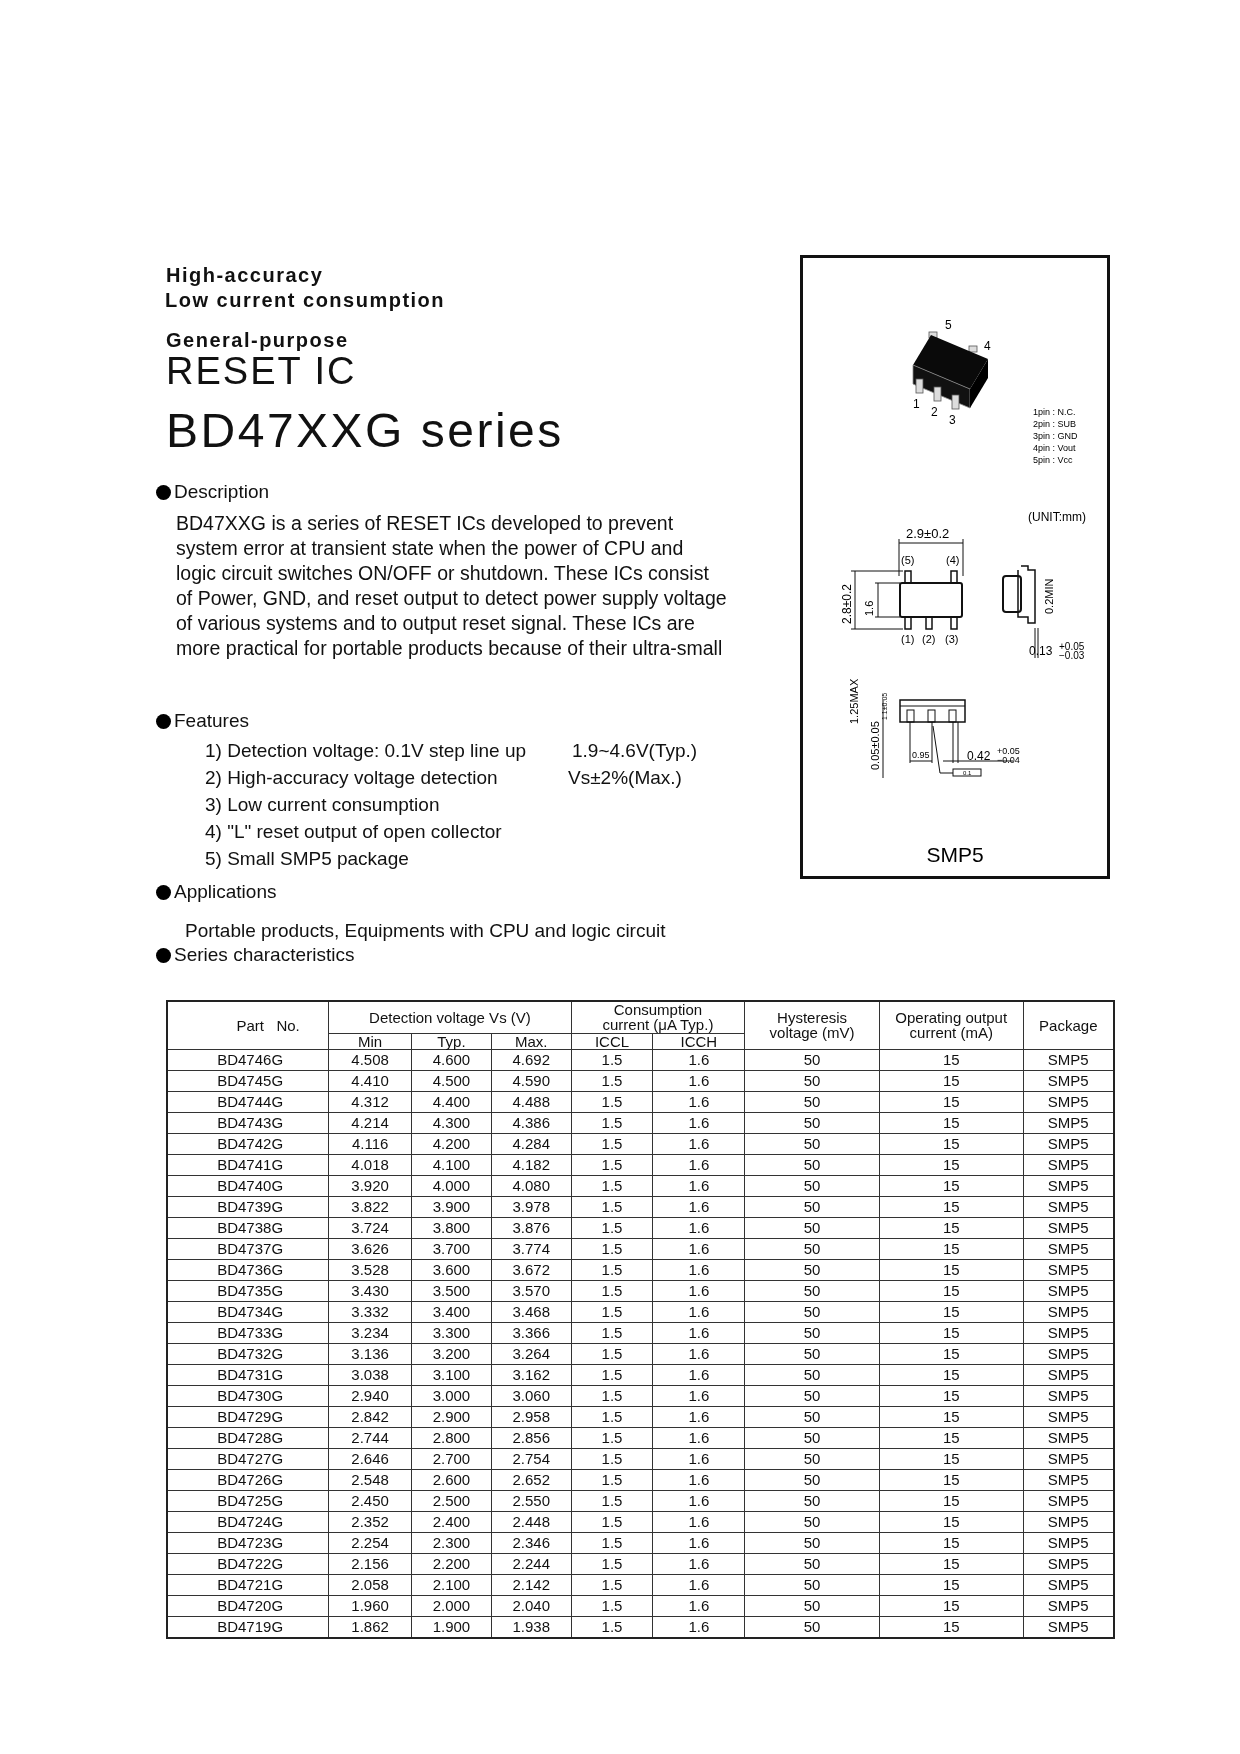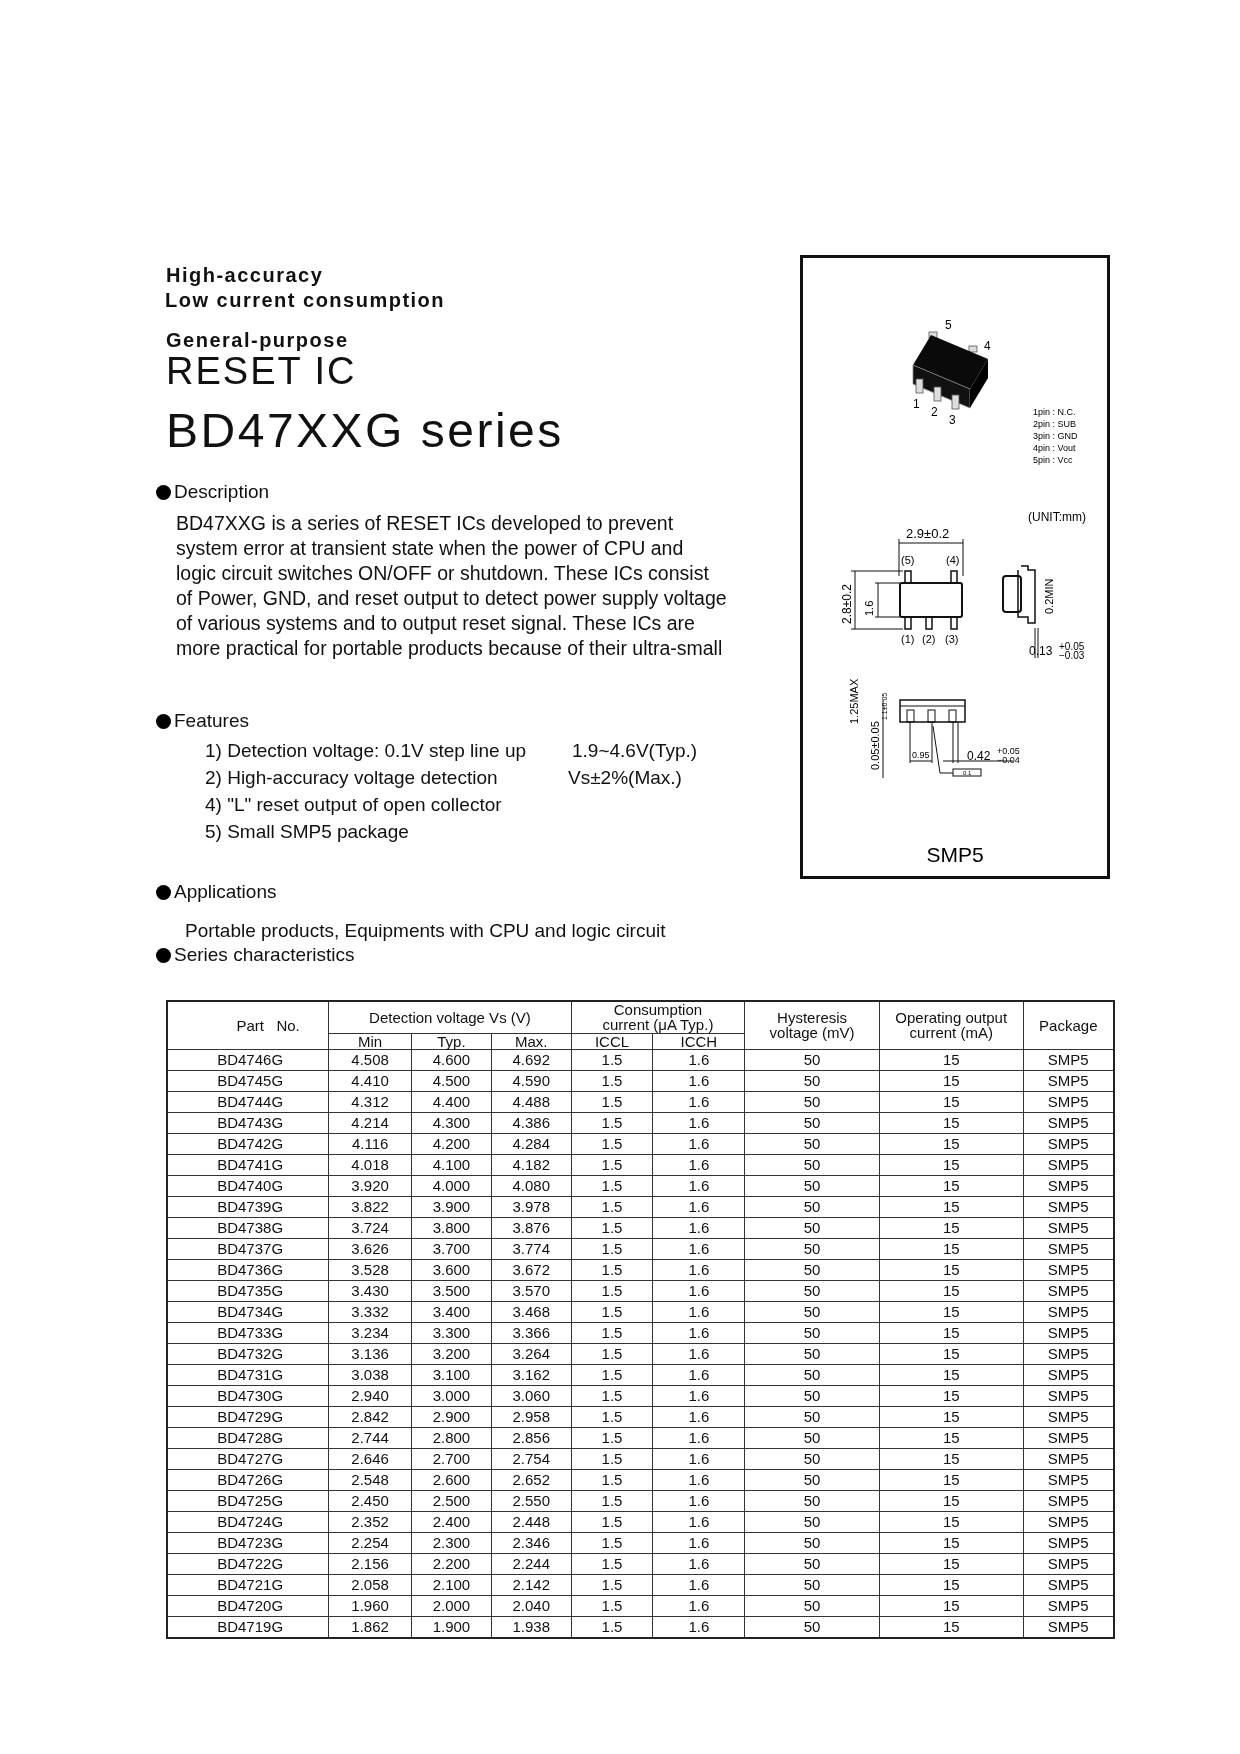--- a/index.html
+++ b/index.html
@@ -138,20 +138,21 @@
   <div>more practical for portable products because of their ultra-small</div>
 </div>
 
 <div class="abs section-head" style="left:156px; top:710px;">
   <span class="bullet"></span>
   <span>Features</span>
 </div>
 <div class="abs" style="left:185px; top:737px; width:560px;margin-left:20px;">
   <div class="feat-line" style="position:relative;"><span>1) Detection voltage: 0.1V step line up</span><span style="position:absolute;left:367px;">1.9~4.6V(Typ.)</span></div>
   <div class="feat-line" style="position:relative;"><span>2) High-accuracy voltage detection</span><span style="position:absolute;left:363px;">Vs±2%(Max.)</span></div>
+  <div class="feat-line">3) Low current consumption</div>
   <div class="feat-line">4) "L" reset output of open collector</div>
   <div class="feat-line">5) Small SMP5 package</div>
 </div>
 
 <div class="abs section-head" style="left:156px; top:881px;">
   <span class="bullet"></span>
   <span>Applications</span>
 </div>
 <div class="abs feat-line" style="left:185px; top:917px;">Portable products, Equipments with CPU and logic circuit</div>
 

